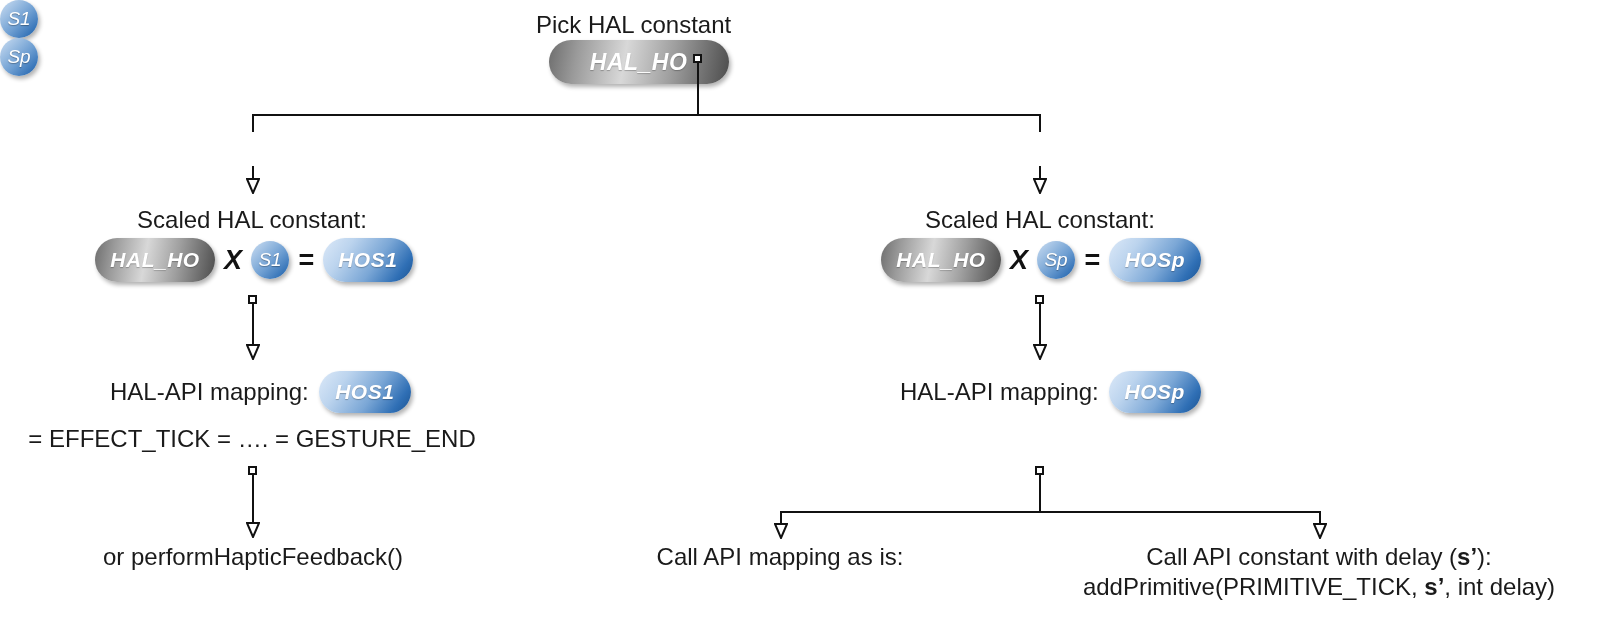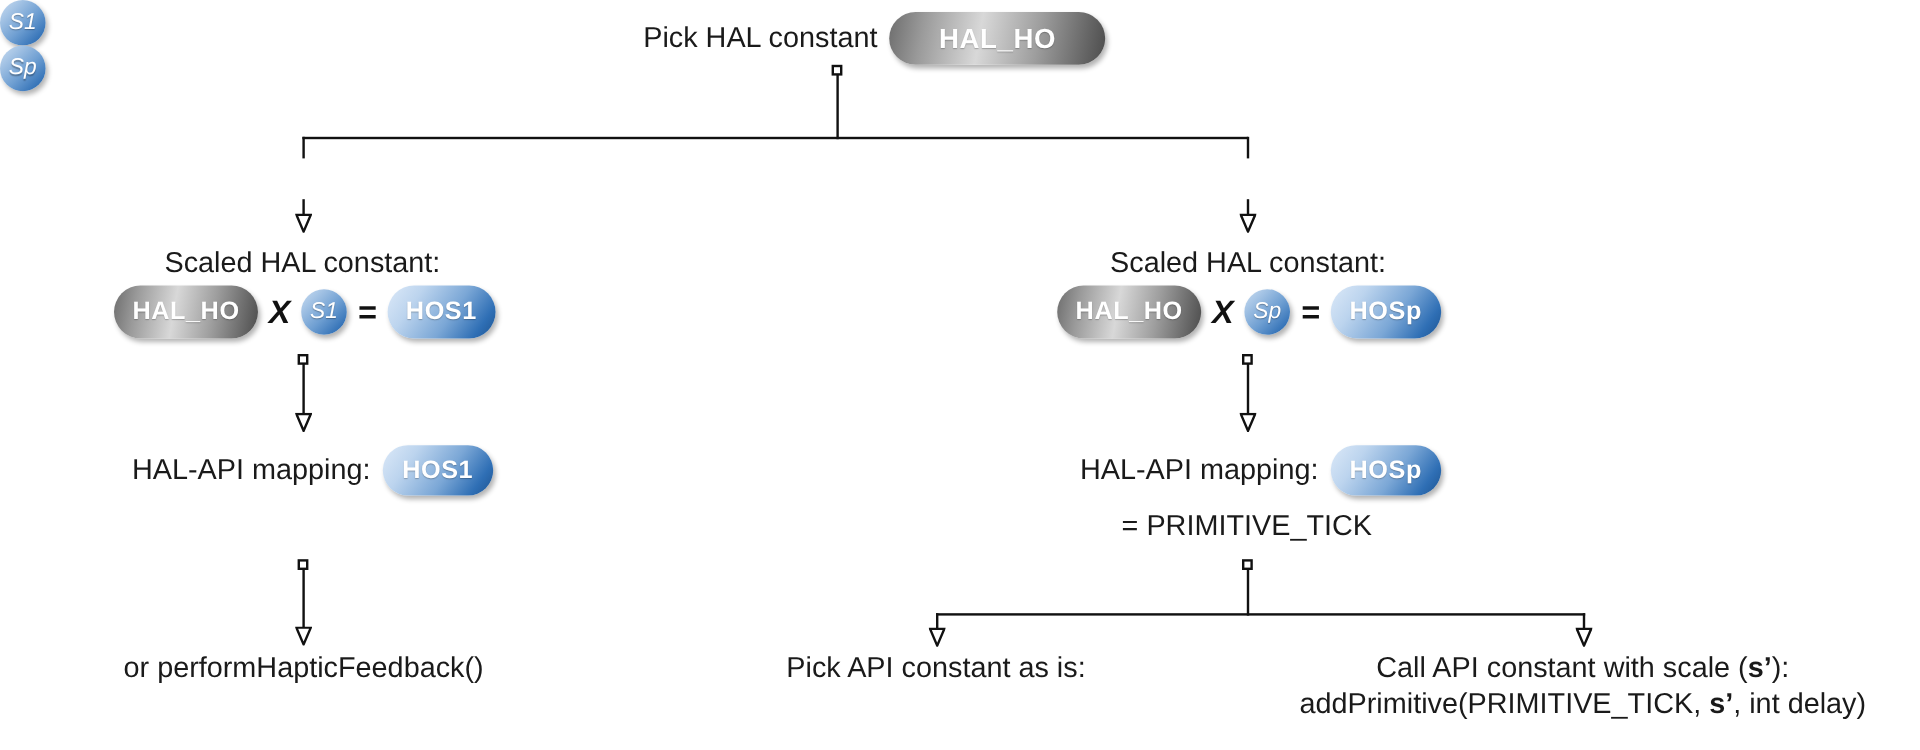--- a/index.html
+++ b/index.html
@@ -20,20 +20,21 @@
     letter-spacing:0px;
   }
   .label.center{text-align:center;}
 
   
   .pill{
     display:inline-flex;
     align-items:center;
     justify-content:center;
     border-radius:999px;
+    font-style:italic;
     font-weight:bold;
     color:#ffffff;
     letter-spacing:0.5px;
     box-shadow:2px 3px 4px rgba(0,0,0,0.30);
     text-shadow:0 1px 1px rgba(0,0,0,0.25);
     box-sizing:border-box;
   }
   .pill-gray{
     background:linear-gradient(100deg,#6d6d6d 0%,#9a9a9a 16%,#d8d8d8 42%,#9e9e9e 68%,#4c4c4c 100%);
   }
@@ -84,21 +85,21 @@
     color:#111111;
   }
 
   .row{display:flex;align-items:center;}
 </style>
 </head>
 <body>
 
 <div id="stage">
 
-  <div class="abs row" style="left:536px;top:10px;">
+  <div class="abs row" style="left:536px;top:10px;flex-direction:column;">
     <span class="label">Pick HAL constant</span>
     <span class="pill pill-gray" style="width:180px;height:44px;font-size:23px;margin-left:10px;">HAL_HO</span>
   </div>
 
   <div class="sq" style="left:693px;top:54px;"></div>
   <div class="vline" style="left:697px;top:62px;height:54px;"></div>
 
   <div class="hline" style="left:252px;top:114px;width:788px;"></div>
   <div class="vline" style="left:252px;top:114px;height:18px;"></div>
   <div class="vline" style="left:1039px;top:114px;height:18px;"></div>
@@ -142,51 +143,51 @@
   <div class="sq" style="left:1035px;top:295px;"></div>
   <div class="vline" style="left:1039px;top:303px;height:44px;"></div>
   <svg class="arrow" style="left:1033px;top:344px;" viewBox="0 0 14 16">
     <polygon points="1,1 13,1 7,15" fill="#ffffff" stroke="#111111" stroke-width="2"></polygon>
   </svg>
 
   <div class="abs row" style="left:110px;top:371px;">
     <span class="label">HAL-API mapping:</span>
     <span class="pill pill-blue" style="width:92px;height:42px;font-size:21px;margin-left:10px;">HOS1</span>
   </div>
+  <div class="abs label center" style="left:12px;top:424px;width:480px;">= EFFECT_TICK = …. = GESTURE_END</div>
 
   <div class="sq" style="left:248px;top:466px;"></div>
   <div class="vline" style="left:252px;top:474px;height:51px;"></div>
   <svg class="arrow" style="left:246px;top:522px;" viewBox="0 0 14 16">
     <polygon points="1,1 13,1 7,15" fill="#ffffff" stroke="#111111" stroke-width="2"></polygon>
   </svg>
 
   <div class="abs row" style="left:900px;top:371px;">
     <span class="label">HAL-API mapping:</span>
     <span class="pill pill-blue" style="width:92px;height:42px;font-size:21px;margin-left:10px;">HOSp</span>
   </div>
-  <div class="abs label center" style="left:839px;top:424px;width:400px;">= PRIMITIVE_TICK</div>
 
   <div class="sq" style="left:1035px;top:466px;"></div>
   <div class="vline" style="left:1039px;top:474px;height:39px;"></div>
   <div class="hline" style="left:780px;top:511px;width:541px;"></div>
   <div class="vline" style="left:780px;top:511px;height:15px;"></div>
   <div class="vline" style="left:1319px;top:511px;height:15px;"></div>
   <svg class="arrow" style="left:774px;top:523px;" viewBox="0 0 14 16">
     <polygon points="1,1 13,1 7,15" fill="#ffffff" stroke="#111111" stroke-width="2"></polygon>
   </svg>
   <svg class="arrow" style="left:1313px;top:523px;" viewBox="0 0 14 16">
     <polygon points="1,1 13,1 7,15" fill="#ffffff" stroke="#111111" stroke-width="2"></polygon>
   </svg>
 
   <div class="abs label center" style="left:0px;top:542px;width:506px;">
     <div>or performHapticFeedback()</div>
   </div>
 
   <div class="abs label center" style="left:527px;top:542px;width:506px;">
-    <div>Pick API constant as is:</div>
+    <div>Call API mapping as is:</div>
   </div>
 
   <div class="abs label center" style="left:1066px;top:542px;width:506px;">
-    <div><span>Call API constant with scale (</span><b>s’</b><span>):</span></div>
+    <div><span>Call API constant with delay (</span><b>s’</b><span>):</span></div>
     <div><span>addPrimitive(PRIMITIVE_TICK, </span><b>s’</b><span>, int delay)</span></div>
   </div>
 
 </div>
 
 </body></html>

